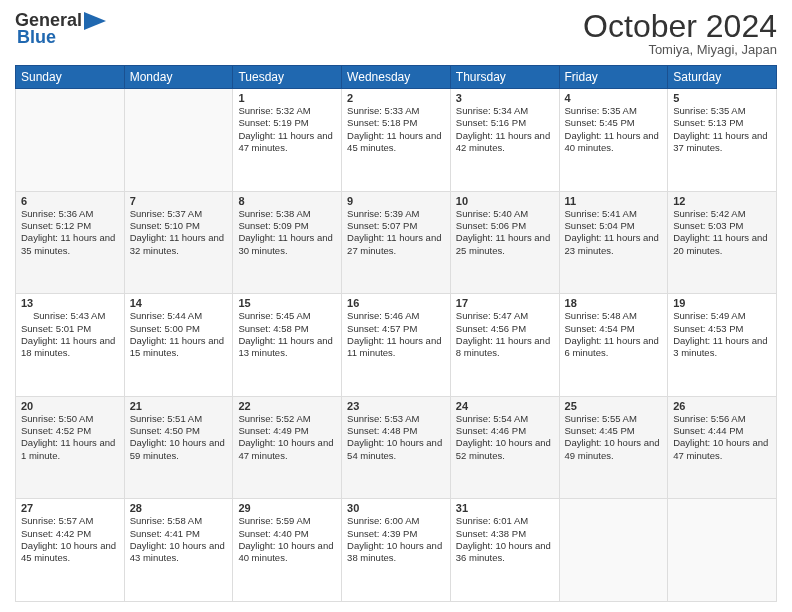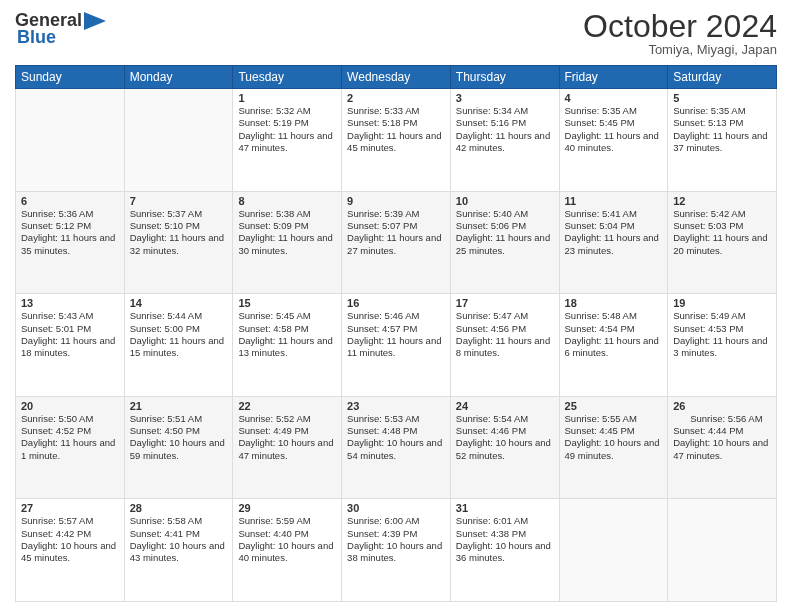--- a/index.html
+++ b/index.html
@@ -182,21 +182,21 @@
           <td>
             <span class="day-num">12</span>
             <span style="display: block; line-height: 1.3;">Sunrise: 5:42 AM</span>
             <span style="display: block; line-height: 1.3;">Sunset: 5:03 PM</span>
             <span style="display: block; line-height: 1.3;">Daylight: 11 hours and 20 minutes.</span>
           </td>
         </tr>
         <tr class="row-white">
           <td>
             <span class="day-num">13</span>
-            <span style="display: block; line-height: 1.3;">Sunrise: 5:43 AM</span>
+            <span style="display: block; line-height: 1.3; margin-left: 12px;">Sunrise: 5:43 AM</span>
             <span style="display: block; line-height: 1.3;">Sunset: 5:01 PM</span>
             <span style="display: block; line-height: 1.3;">Daylight: 11 hours and 18 minutes.</span>
           </td>
           <td>
             <span class="day-num">14</span>
             <span style="display: block; line-height: 1.3;">Sunrise: 5:44 AM</span>
             <span style="display: block; line-height: 1.3;">Sunset: 5:00 PM</span>
             <span style="display: block; line-height: 1.3;">Daylight: 11 hours and 15 minutes.</span>
           </td>
           <td>
@@ -262,21 +262,21 @@
             <span style="display: block; line-height: 1.3;">Daylight: 10 hours and 52 minutes.</span>
           </td>
           <td>
             <span class="day-num">25</span>
             <span style="display: block; line-height: 1.3;">Sunrise: 5:55 AM</span>
             <span style="display: block; line-height: 1.3;">Sunset: 4:45 PM</span>
             <span style="display: block; line-height: 1.3;">Daylight: 10 hours and 49 minutes.</span>
           </td>
           <td>
             <span class="day-num">26</span>
-            <span style="display: block; line-height: 1.3; margin-left: 17px;">Sunrise: 5:56 AM</span>
+            <span style="display: block; line-height: 1.3;">Sunrise: 5:56 AM</span>
             <span style="display: block; line-height: 1.3;">Sunset: 4:44 PM</span>
             <span style="display: block; line-height: 1.3;">Daylight: 10 hours and 47 minutes.</span>
           </td>
         </tr>
         <tr class="row-white">
           <td>
             <span class="day-num">27</span>
             <span style="display: block; line-height: 1.3;">Sunrise: 5:57 AM</span>
             <span style="display: block; line-height: 1.3;">Sunset: 4:42 PM</span>
             <span style="display: block; line-height: 1.3;">Daylight: 10 hours and 45 minutes.</span>

